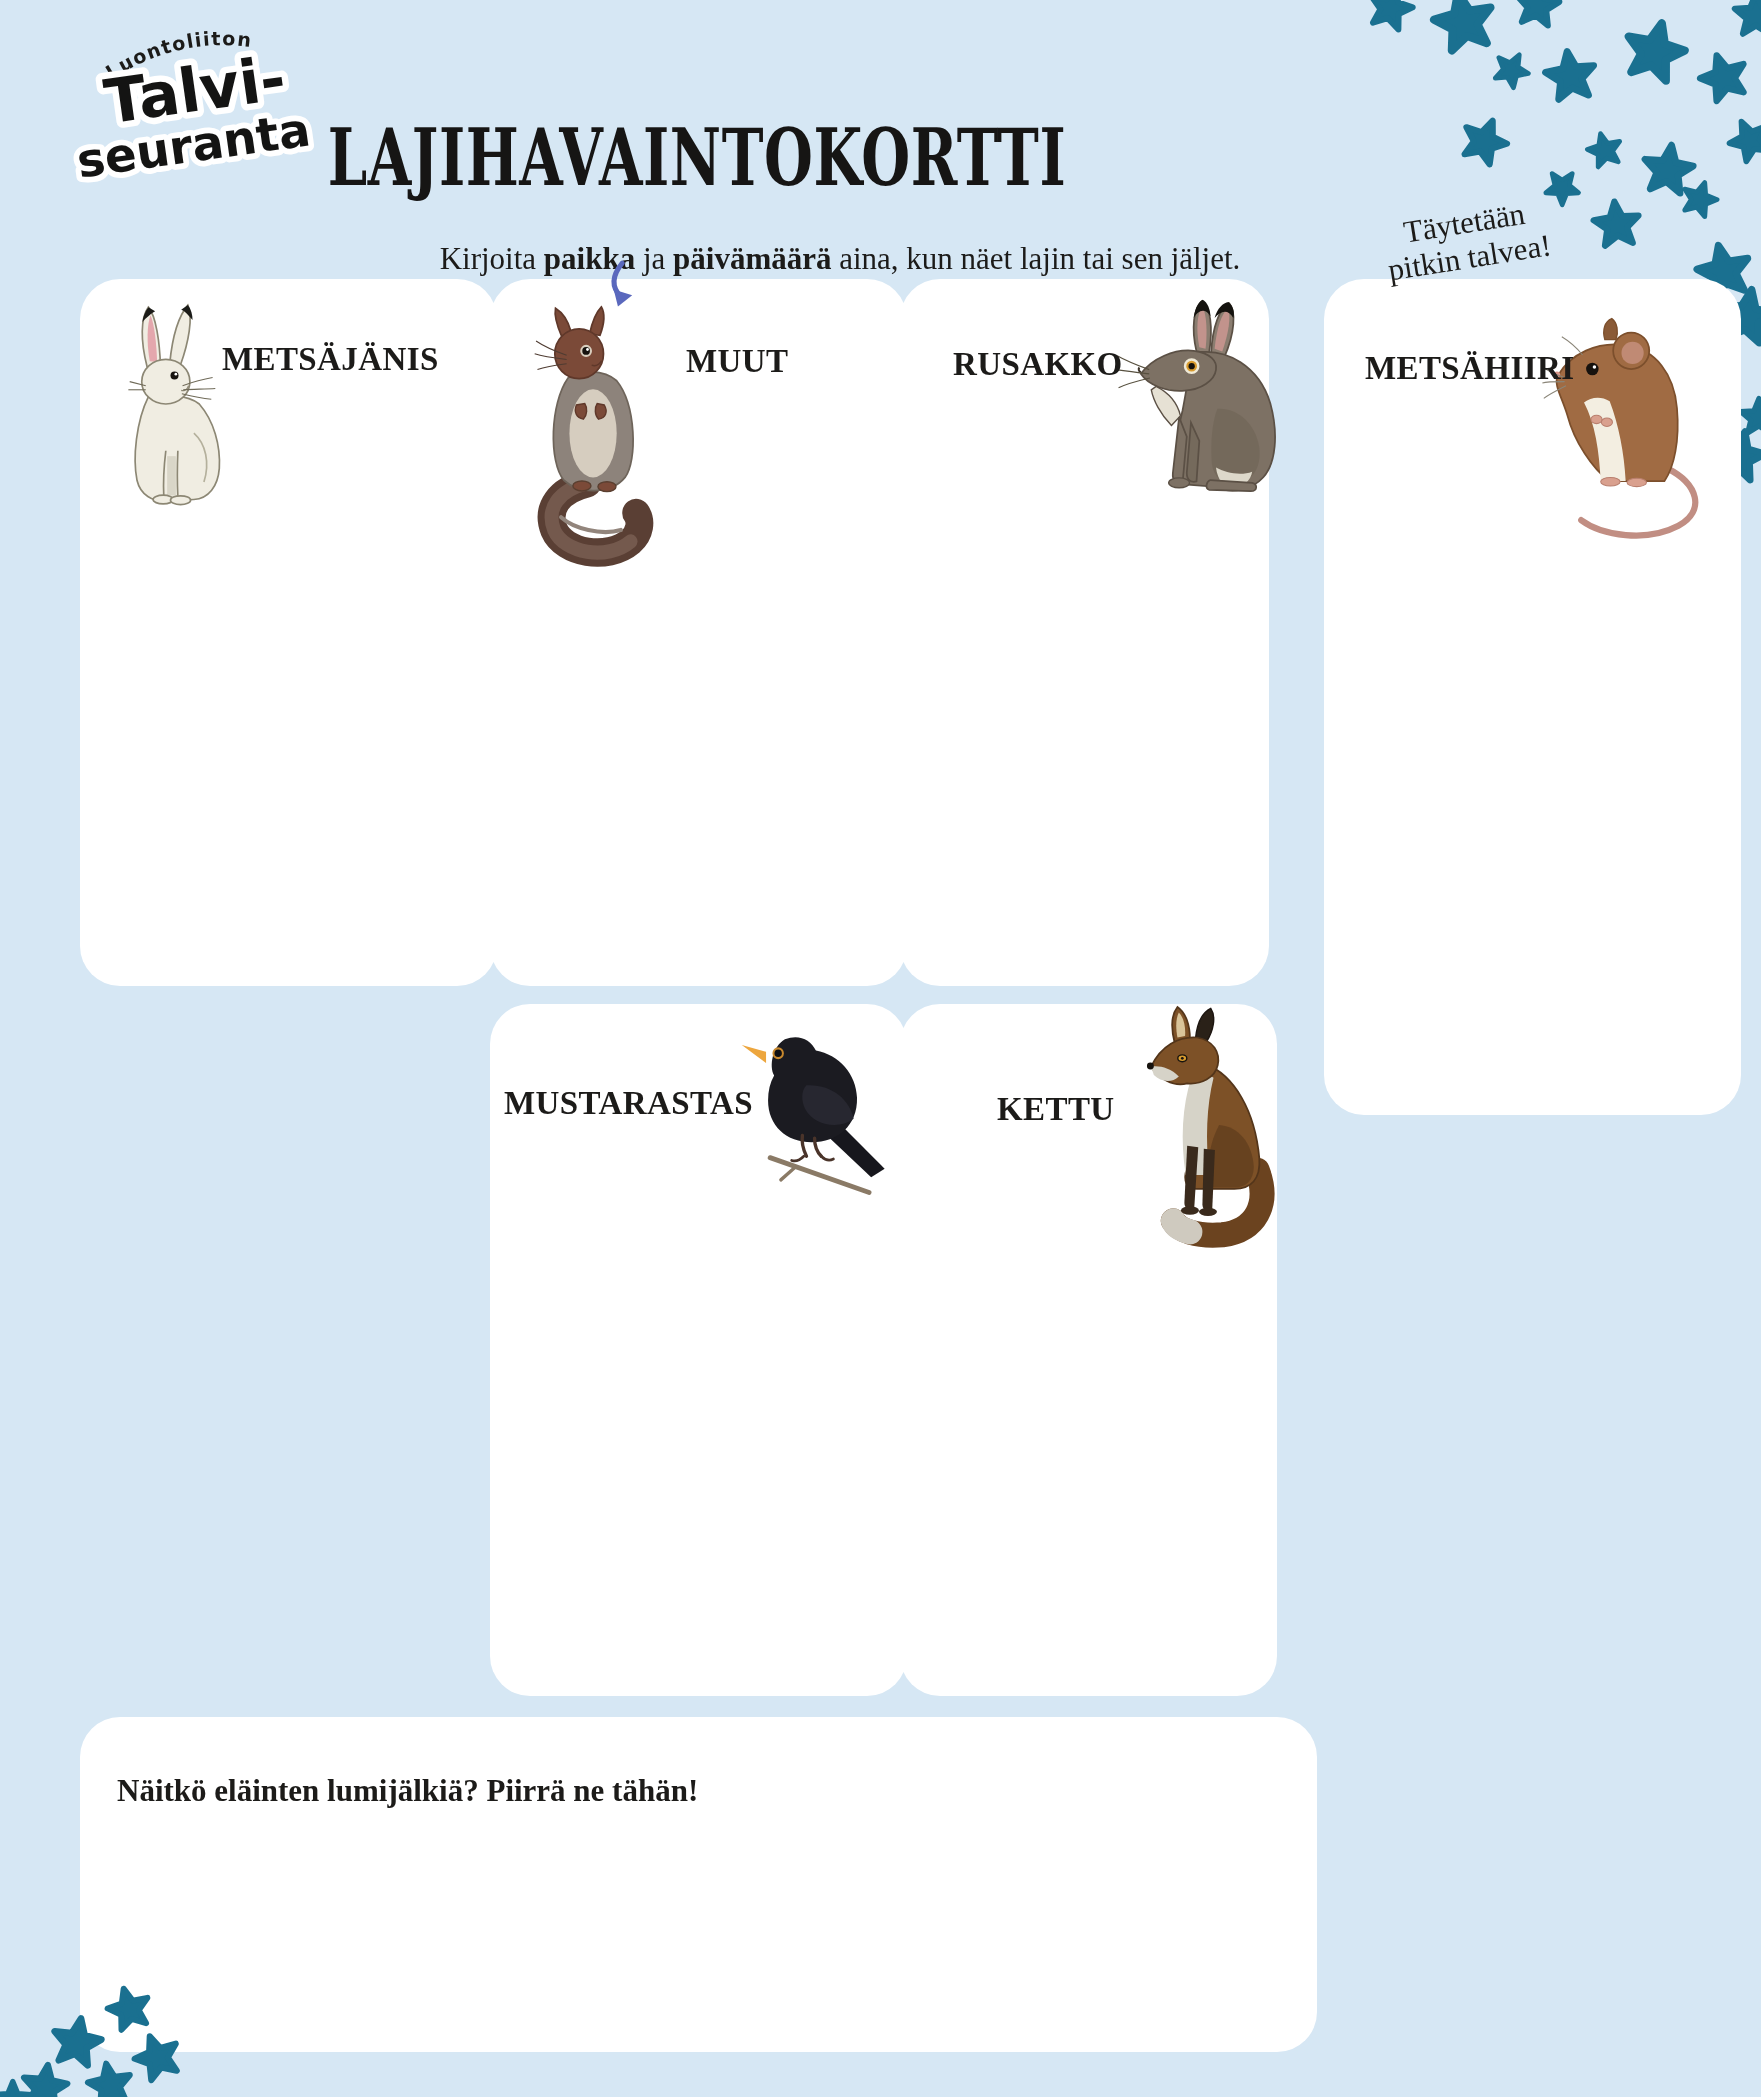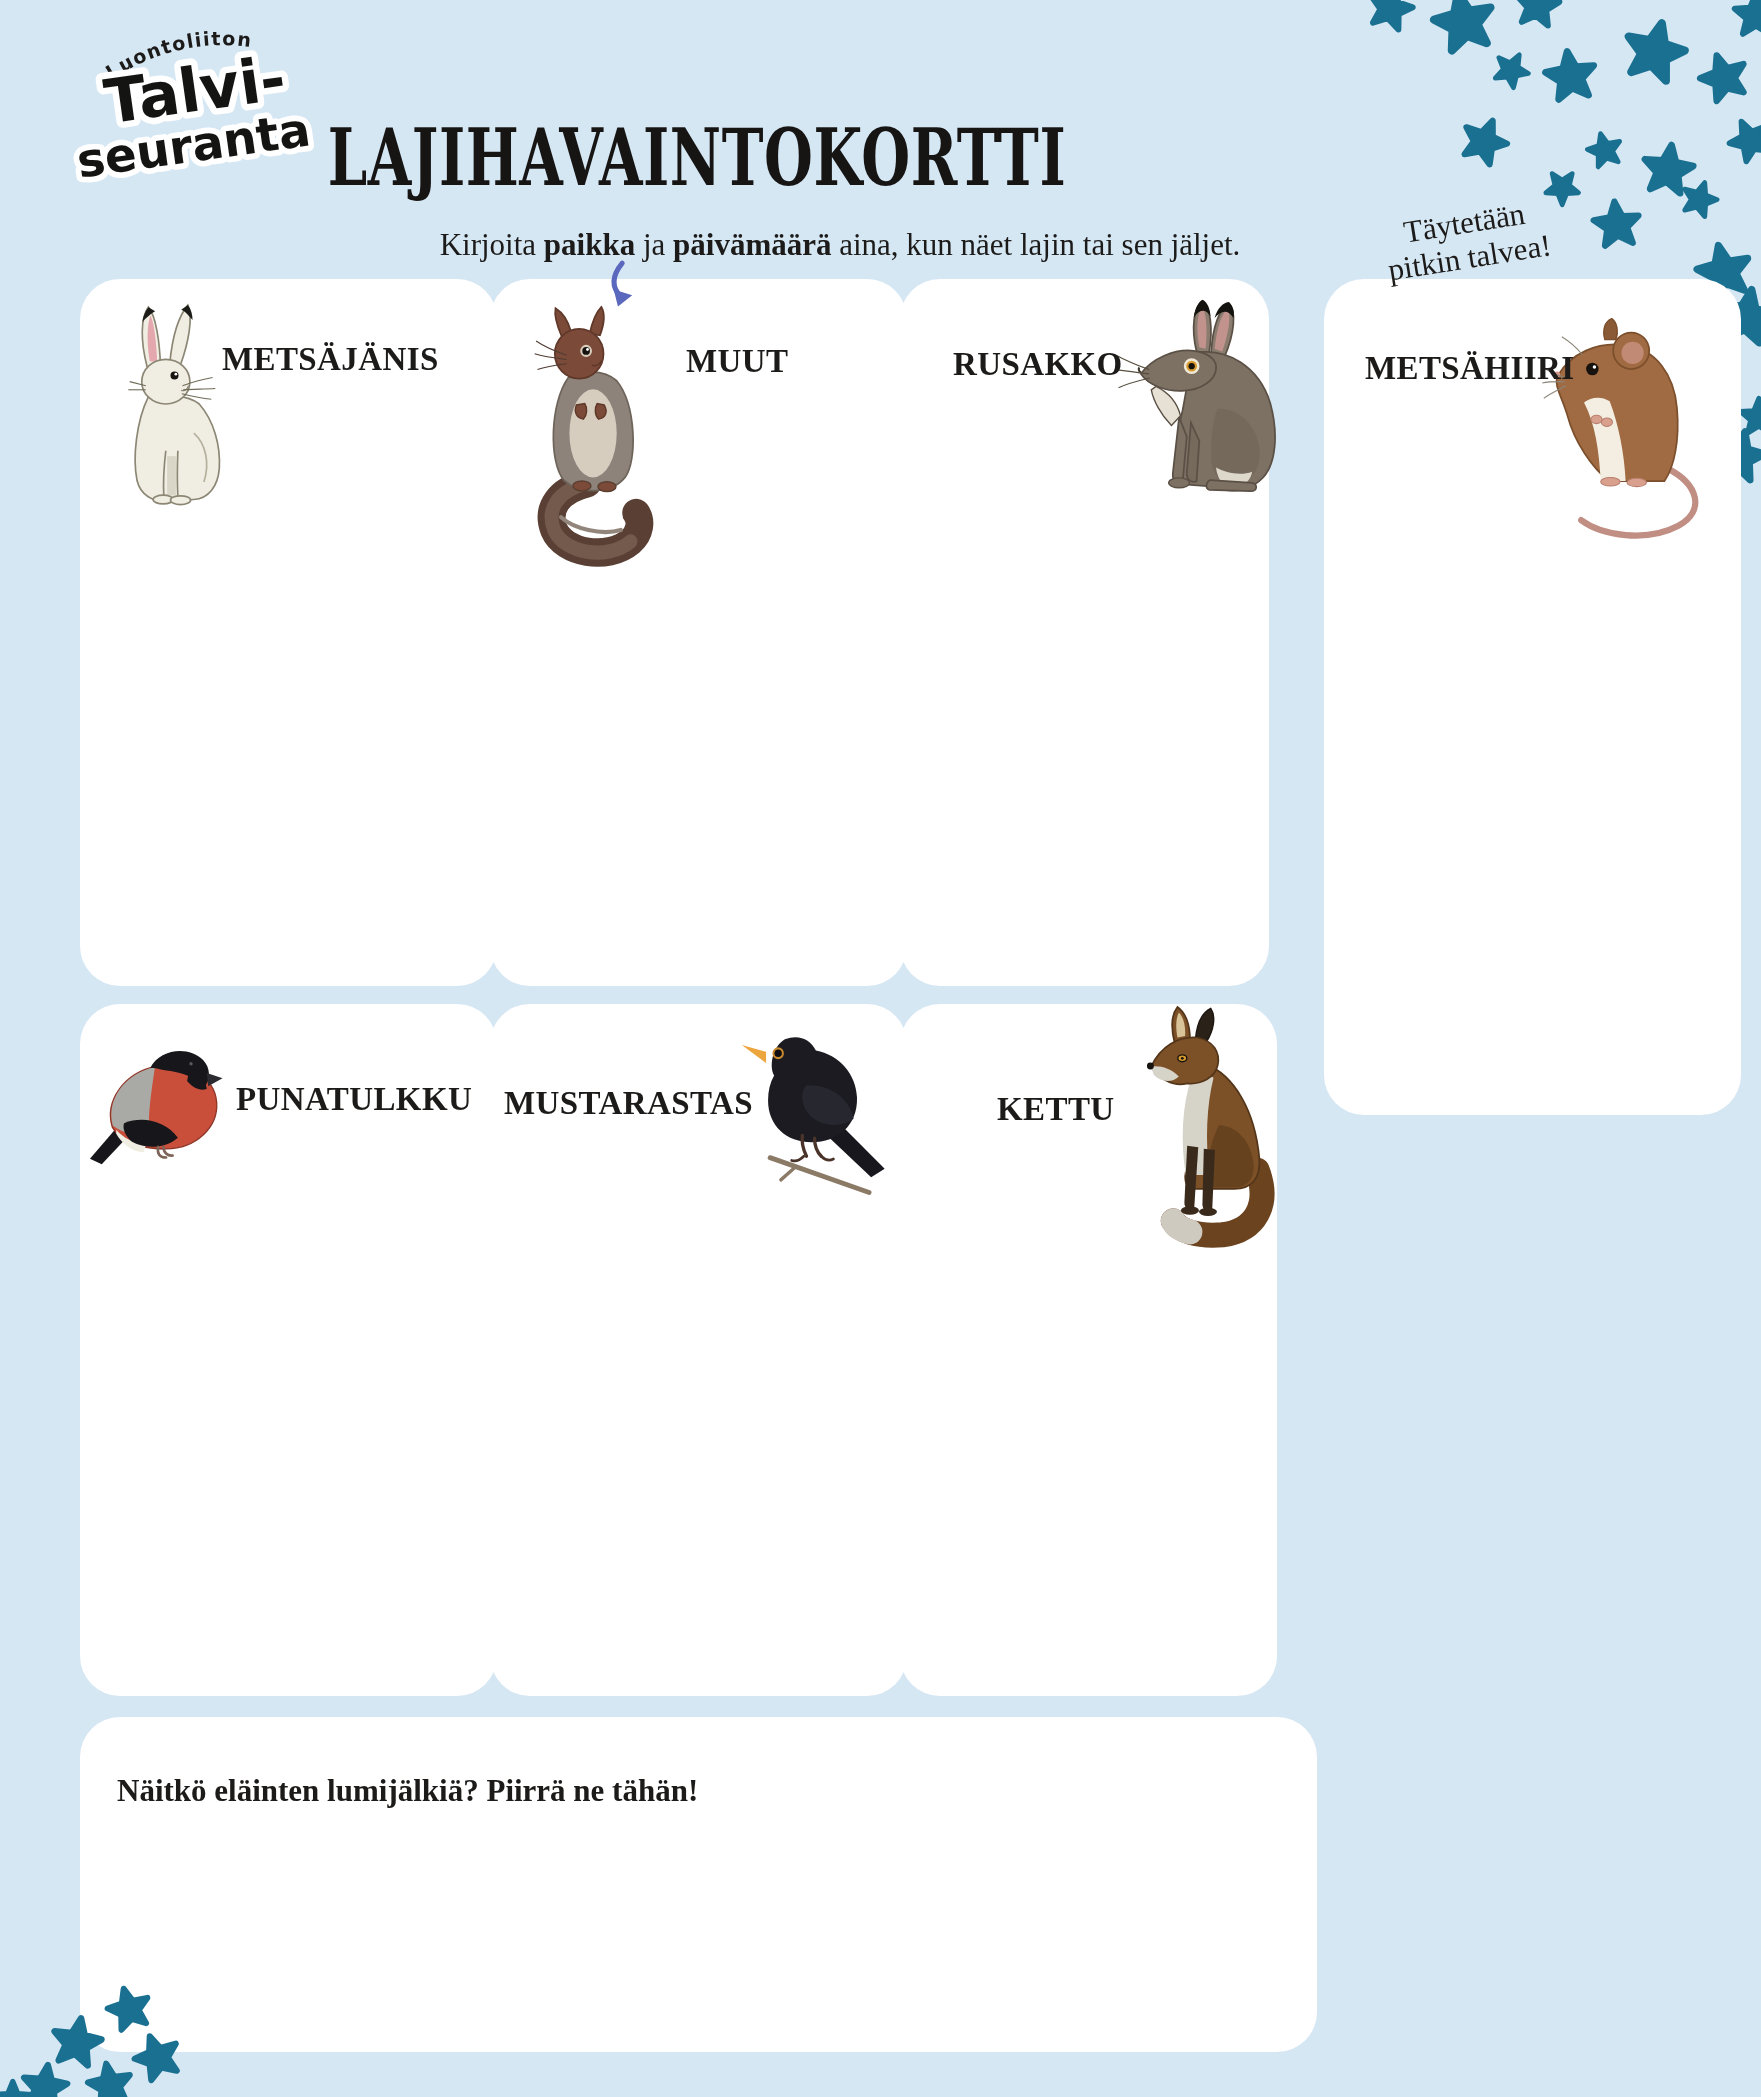--- a/index.html
+++ b/index.html
@@ -36,21 +36,21 @@
   .animal{position:absolute;overflow:visible;}
 
   .logo-svg{position:absolute;left:34px;top:0;width:305px;height:192px;z-index:2;}
   .logo-brand{font-family:"DejaVu Sans",sans-serif;font-weight:700;fill:#141413;
     stroke:#ffffff;paint-order:stroke;stroke-linejoin:round;}
   .logo-arc-text{font:700 27px "DejaVu Sans",sans-serif;fill:#1c1b19;letter-spacing:2px;}
 
   .title{position:absolute;left:697px;top:112px;transform:translateX(-50%) scaleX(.72);
     transform-origin:center;font:700 78px "DejaVu Serif",serif;color:#161514;
     white-space:nowrap;z-index:2;letter-spacing:0.7px;}
-  .subtitle{position:absolute;left:840px;top:227px;transform:translateX(-50%);
+  .subtitle{position:absolute;left:840px;top:241px;transform:translateX(-50%);
     font:400 31px "Liberation Serif",serif;color:#1c1b19;white-space:nowrap;z-index:2;}
   .subtitle b{font-weight:700;}
   .side-note{position:absolute;left:1350px;top:206px;width:234px;transform:rotate(-9deg);
     font:400 31px "Liberation Serif",serif;color:#1c1b19;text-align:center;
     line-height:1.12;z-index:2;}
   .arrow-svg{position:absolute;left:608px;top:261px;width:37px;height:47px;z-index:2;overflow:visible;}
 
   .tracks-prompt{position:absolute;left:37px;top:56px;font:700 31px "Liberation Serif",serif;color:#1c1b19;}
 </style>
 </head>
@@ -211,35 +211,20 @@
           <path d="M60 60 C50 48 40 40 30 34"></path>
       </g>
       <ellipse cx="80" cy="152" rx="8" ry="6" fill="#d9a08e" stroke="#b97f6e" stroke-width="1.5"></ellipse>
       <ellipse cx="95" cy="156" rx="8" ry="6" fill="#d9a08e" stroke="#b97f6e" stroke-width="1.5"></ellipse>
       <ellipse cx="100" cy="241" rx="14" ry="6" fill="#d9a08e" stroke="#b97f6e" stroke-width="1.5"></ellipse>
       <ellipse cx="138" cy="242" rx="14" ry="6" fill="#d9a08e" stroke="#b97f6e" stroke-width="1.5"></ellipse>
     </svg>
     <span class="species-label">METSÄHIIRI</span>
   </div>
 
-  <div class="card" id="card-punatulkku">
-    <svg class="animal" style="left:5.7px;top:32px;width:151px;height:142px;" viewBox="0 0 230 215" preserveAspectRatio="none">
-      <polygon points="44,142 6,186 24,194 62,154" fill="#16161b"></polygon>
-      <path d="M40 138 C28 98 58 56 106 46 C158 38 196 64 199 100 C202 138 168 170 122 171 C86 172 52 160 40 138 Z" fill="#c94f3b" stroke="#8e3527" stroke-width="2"></path>
-      <path d="M41 136 C30 98 58 57 105 47 C100 82 93 122 97 154 C76 152 54 146 41 136 Z" fill="#a9aaa6"></path>
-      <path d="M46 142 C58 156 76 164 92 162 L88 176 C70 176 54 162 46 148 Z" fill="#f0eee2"></path>
-      <path d="M58 132 C88 120 122 130 140 154 C122 170 92 172 70 160 C60 152 55 140 58 132 Z" fill="#16161b"></path>
-      <path d="M98 48 C112 20 156 14 178 36 C190 48 190 66 180 78 C170 64 144 54 120 52 C112 50 104 48 98 48 Z" fill="#16161b"></path>
-      <path d="M158 48 C172 54 182 66 184 80 C174 84 162 78 154 68 Z" fill="#16161b"></path>
-      <polygon points="184,56 208,64 186,76" fill="#2b2b31"></polygon>
-      <circle cx="160" cy="42" r="2.5" fill="#5a5a60"></circle>
-      <path d="M110 168 C108 178 112 184 122 184 M118 168 C118 176 124 182 132 181" fill="none" stroke="#7d6458" stroke-width="4" stroke-linecap="round"></path>
-    </svg>
-    <span class="species-label">PUNATULKKU</span>
-  </div>
 
   <div class="card" id="card-mustarastas">
     <svg class="animal" style="left:241px;top:20px;width:155px;height:181px;" viewBox="0 0 230 260" preserveAspectRatio="none">
       <path d="M58 192 L205 242" stroke="#8a7a66" stroke-width="7" stroke-linecap="round"></path>
       <path d="M96 205 L74 224" stroke="#8a7a66" stroke-width="5" stroke-linecap="round"></path>
       <polygon points="150,132 228,208 208,220 140,158" fill="#17171d"></polygon>
       <path d="M80 22 C100 14 118 22 126 38 C160 44 186 72 187 106 C188 146 158 170 120 170 C82 170 55 146 55 110 C55 96 58 84 64 74 C56 60 62 32 80 22 Z" fill="#1b1b21"></path>
       <polygon points="52,40 16,30 52,56" fill="#eda63e"></polygon>
       <circle cx="70" cy="42" r="7" fill="#0e0e12" stroke="#c9892e" stroke-width="3"></circle>
       <path d="M112 88 C148 86 176 108 182 136 C160 152 124 146 110 122 C104 110 104 96 112 88 Z" fill="#272730"></path>

